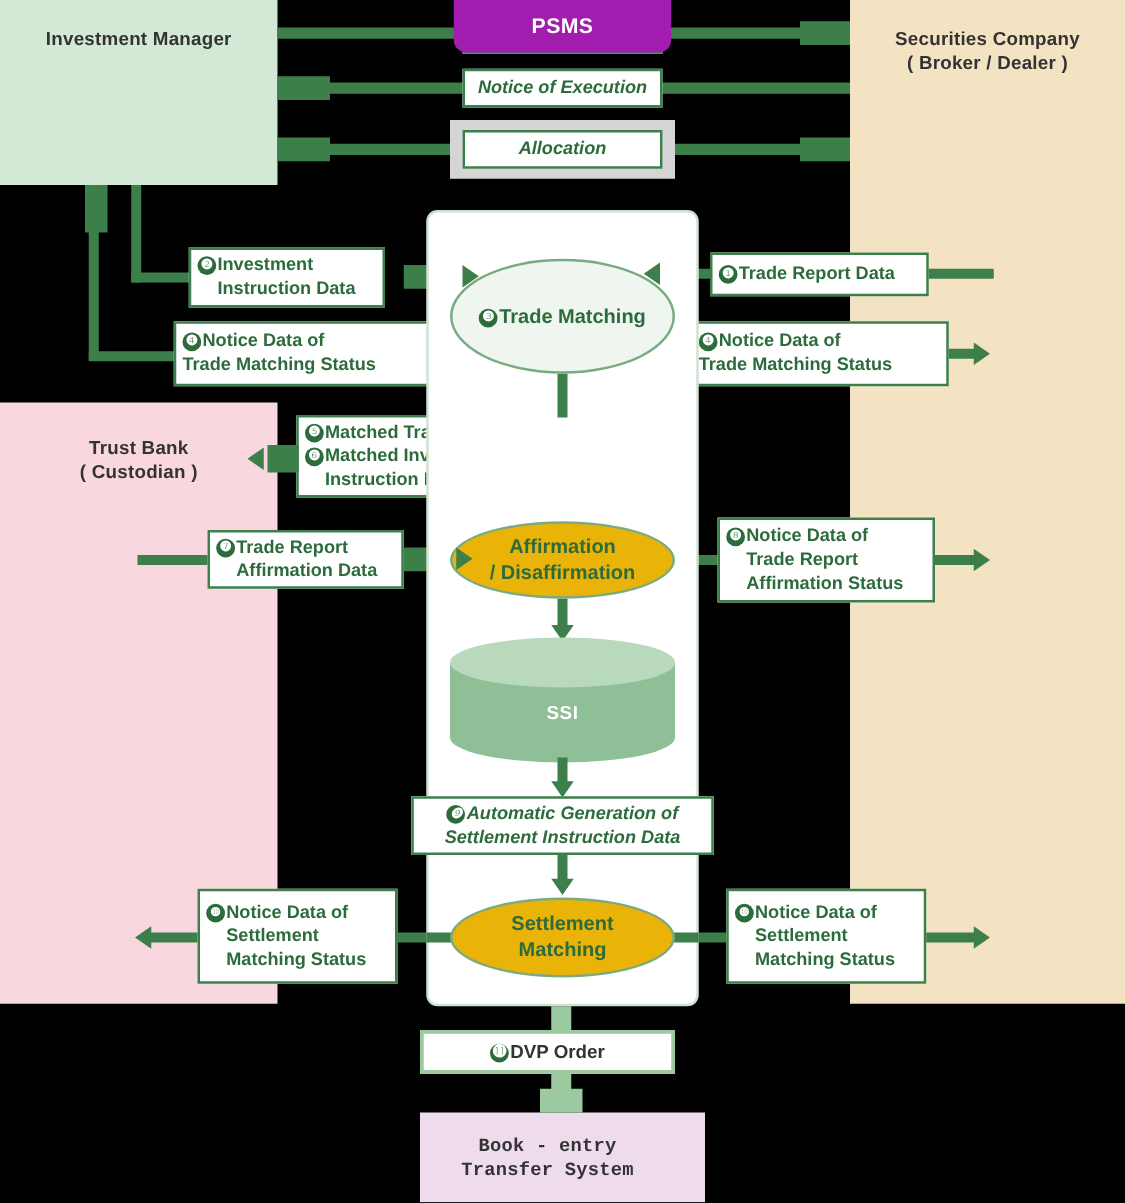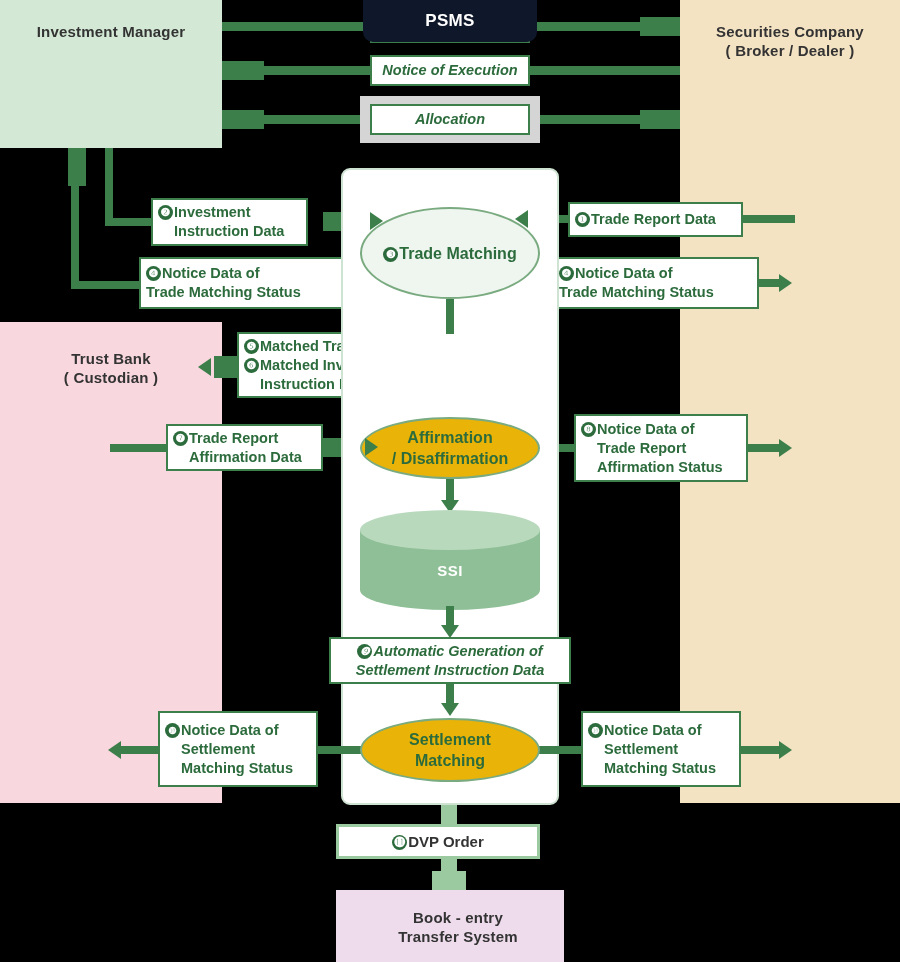--- a/index.html
+++ b/index.html
@@ -46,21 +46,21 @@
     border: 2px solid #cfe3d2;
     border-radius: 9px;
     box-sizing: border-box;
   }
   .psms-header {
     position: absolute;
     left: 363px;
     top: 0px;
     width: 174px;
     height: 42px;
-    background: #0f172a;
+    background: #a21caf;
     border-bottom-left-radius: 10px;
     border-bottom-right-radius: 10px;
     color: #ffffff;
     font-weight: bold;
     font-size: 17px;
     display: flex;
     align-items: center;
     justify-content: center;
     letter-spacing: 0.3px;
   }
@@ -187,21 +187,21 @@
   <div class="band-label" style="left:680px;top:22px;width:220px;">
     <div>Securities Company</div>
     <div>( Broker / Dealer )</div>
   </div>
 
   <div class="band-label" style="left:0;top:349px;width:222px;">
     <div>Trust Bank</div>
     <div>( Custodian )</div>
   </div>
 
-  <div class="band-label" style="left:344px;top:908px;width:228px;">
+  <div class="band-label" style="left:324px;top:908px;width:228px;font-family:Liberation Mono, monospace;">
     <div>Book - entry</div>
     <div>Transfer System</div>
   </div>
 
   <div class="ln" style="left:222px;top:22px;width:148px;height:9px;"></div>
   <div class="ln" style="left:529px;top:22px;width:111px;height:9px;"></div>
   <div class="stub" style="left:640px;top:17px;width:40px;height:19px;"></div>
 
   <div class="stub" style="left:222px;top:61px;width:42px;height:19px;"></div>
   <div class="ln" style="left:264px;top:66px;width:107px;height:9px;"></div>

